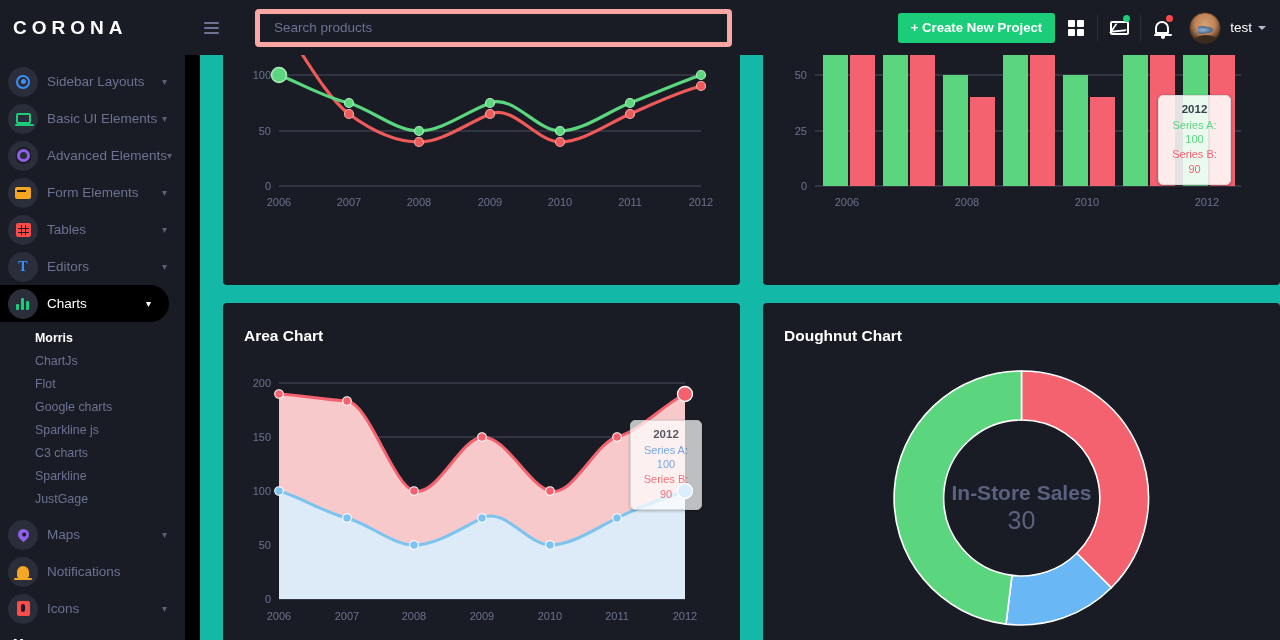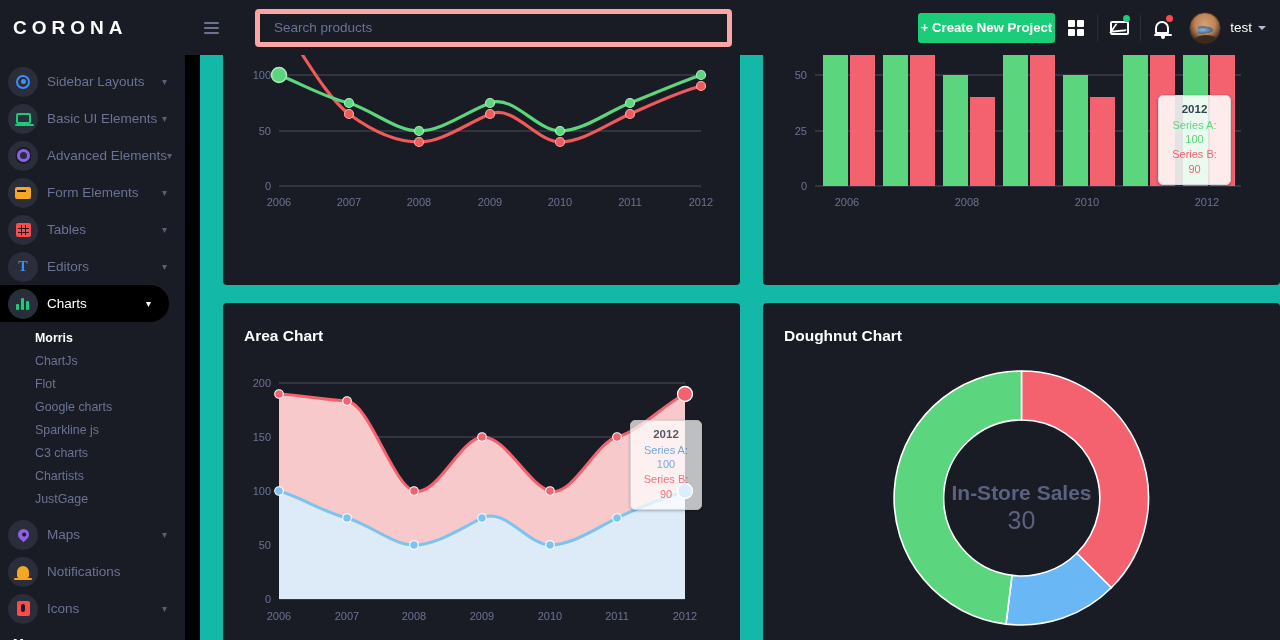--- a/index.html
+++ b/index.html
@@ -31,21 +31,21 @@
   .search-input {
     width: 477px; height: 38px; background: transparent;
     border: 5px solid #fca5a5; border-radius: 4px; padding: 0 14px;
     color: #b8bcd0; font-size: 13.5px; font-family: "Liberation Sans", sans-serif;
     outline: none;
   }
   .search-input::placeholder { color: #6c7293; }
   .nav-spacer { flex: 1; }
   .create-btn {
     background: #1bcc78; color: #ffffff; border: none; border-radius: 3px;
-    height: 30px; padding: 0 3px; font-size: 13.2px; font-weight: 700;
+    height: 30px; padding: 0 13px; font-size: 13.2px; font-weight: 700;
     font-family: "Liberation Sans", sans-serif; cursor: pointer; white-space: nowrap;
   }
   .nav-icons { display: flex; align-items: center; }
   .nav-icon-btn { width: 42px; height: 55px; display: flex; align-items: center;
     justify-content: center; position: relative; cursor: pointer; }
   .nav-div { width: 1px; height: 26px; background: #2c2e33; }
   .grid-icon { display: grid; grid-template-columns: 7px 7px; grid-template-rows: 7px 7px;
     gap: 2px; }
   .grid-icon i { background: #ffffff; border-radius: 1px; display: block; }
   .env { width: 19px; height: 14px; border: 2px solid #ffffff; border-radius: 2px; position: relative; }
@@ -273,21 +273,21 @@
       <div class="sub-item">
         <span class="sub-label">Google charts</span>
         </div>
       <div class="sub-item">
         <span class="sub-label">Sparkline js</span>
         </div>
       <div class="sub-item">
         <span class="sub-label">C3 charts</span>
         </div>
       <div class="sub-item">
-        <span class="sub-label">Chartists</span>
+        <span class="sub-label">Sparkline</span>
         </div>
       <div class="sub-item">
         <span class="sub-label">JustGage</span>
         </div>
     </div>
 
     <div class="nav-item" style="margin-top:6px">
       <span class="nav-ico">
           <span class="g-pin"></span>
         </span>

